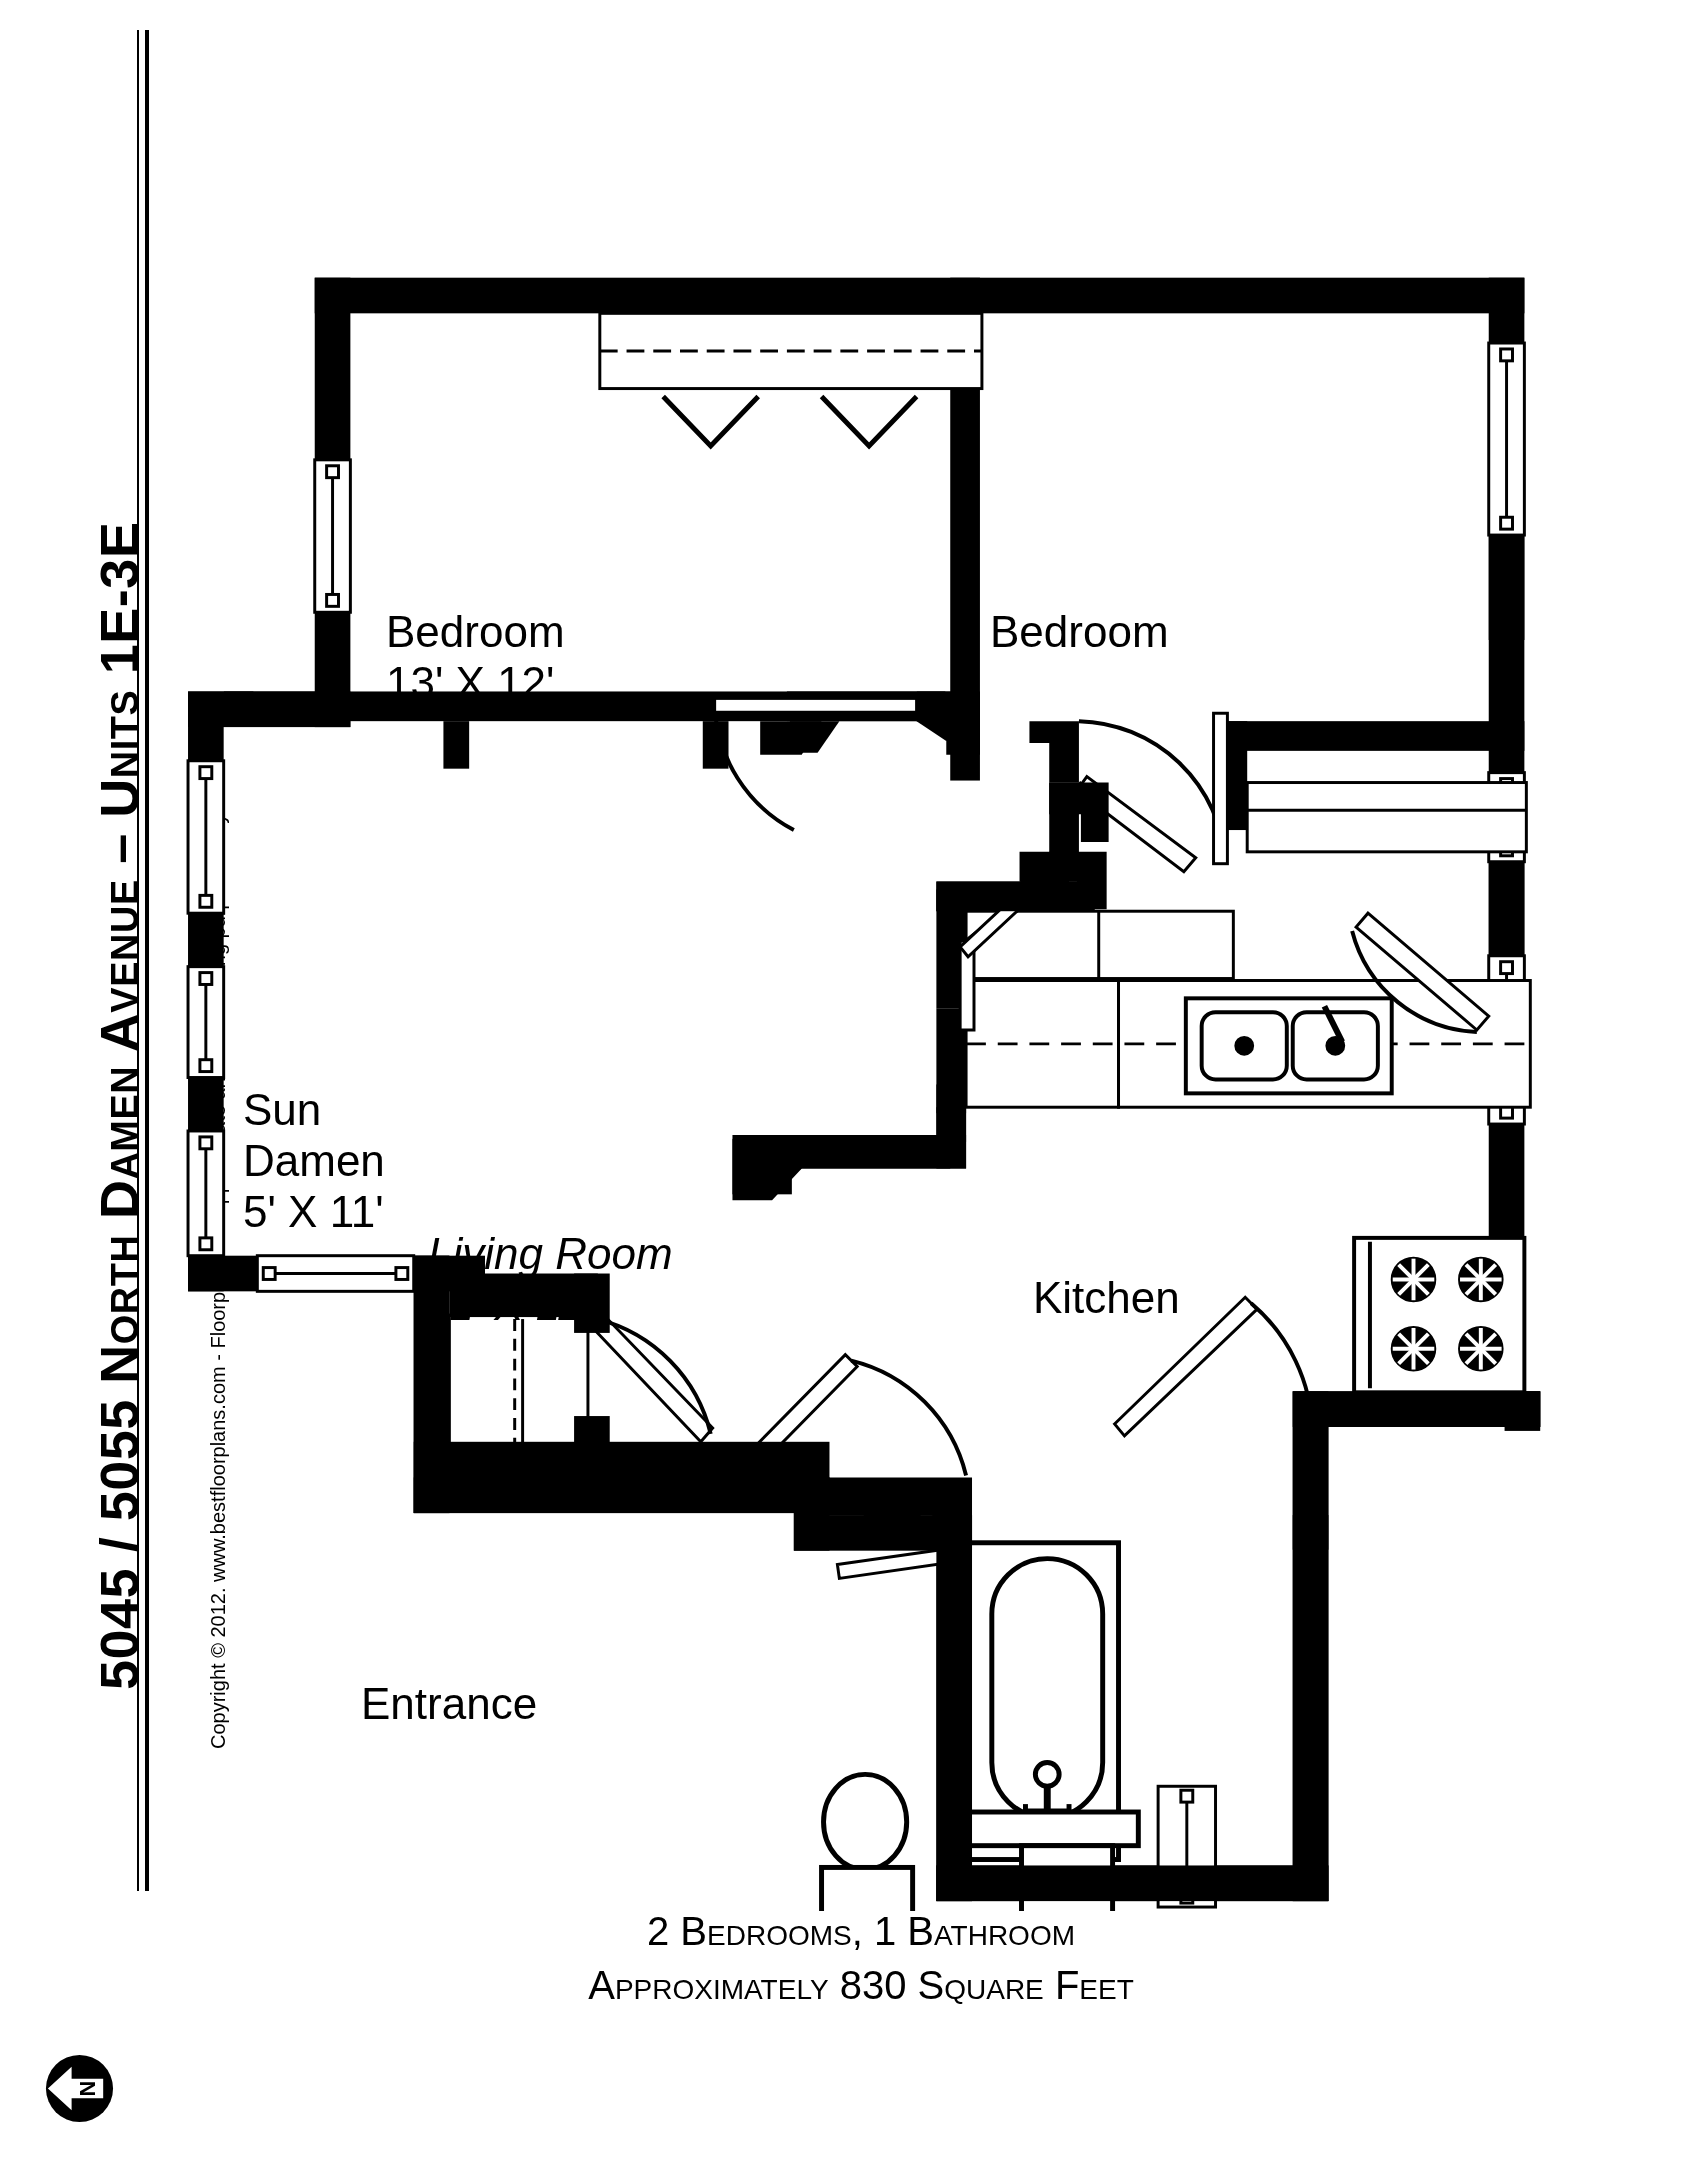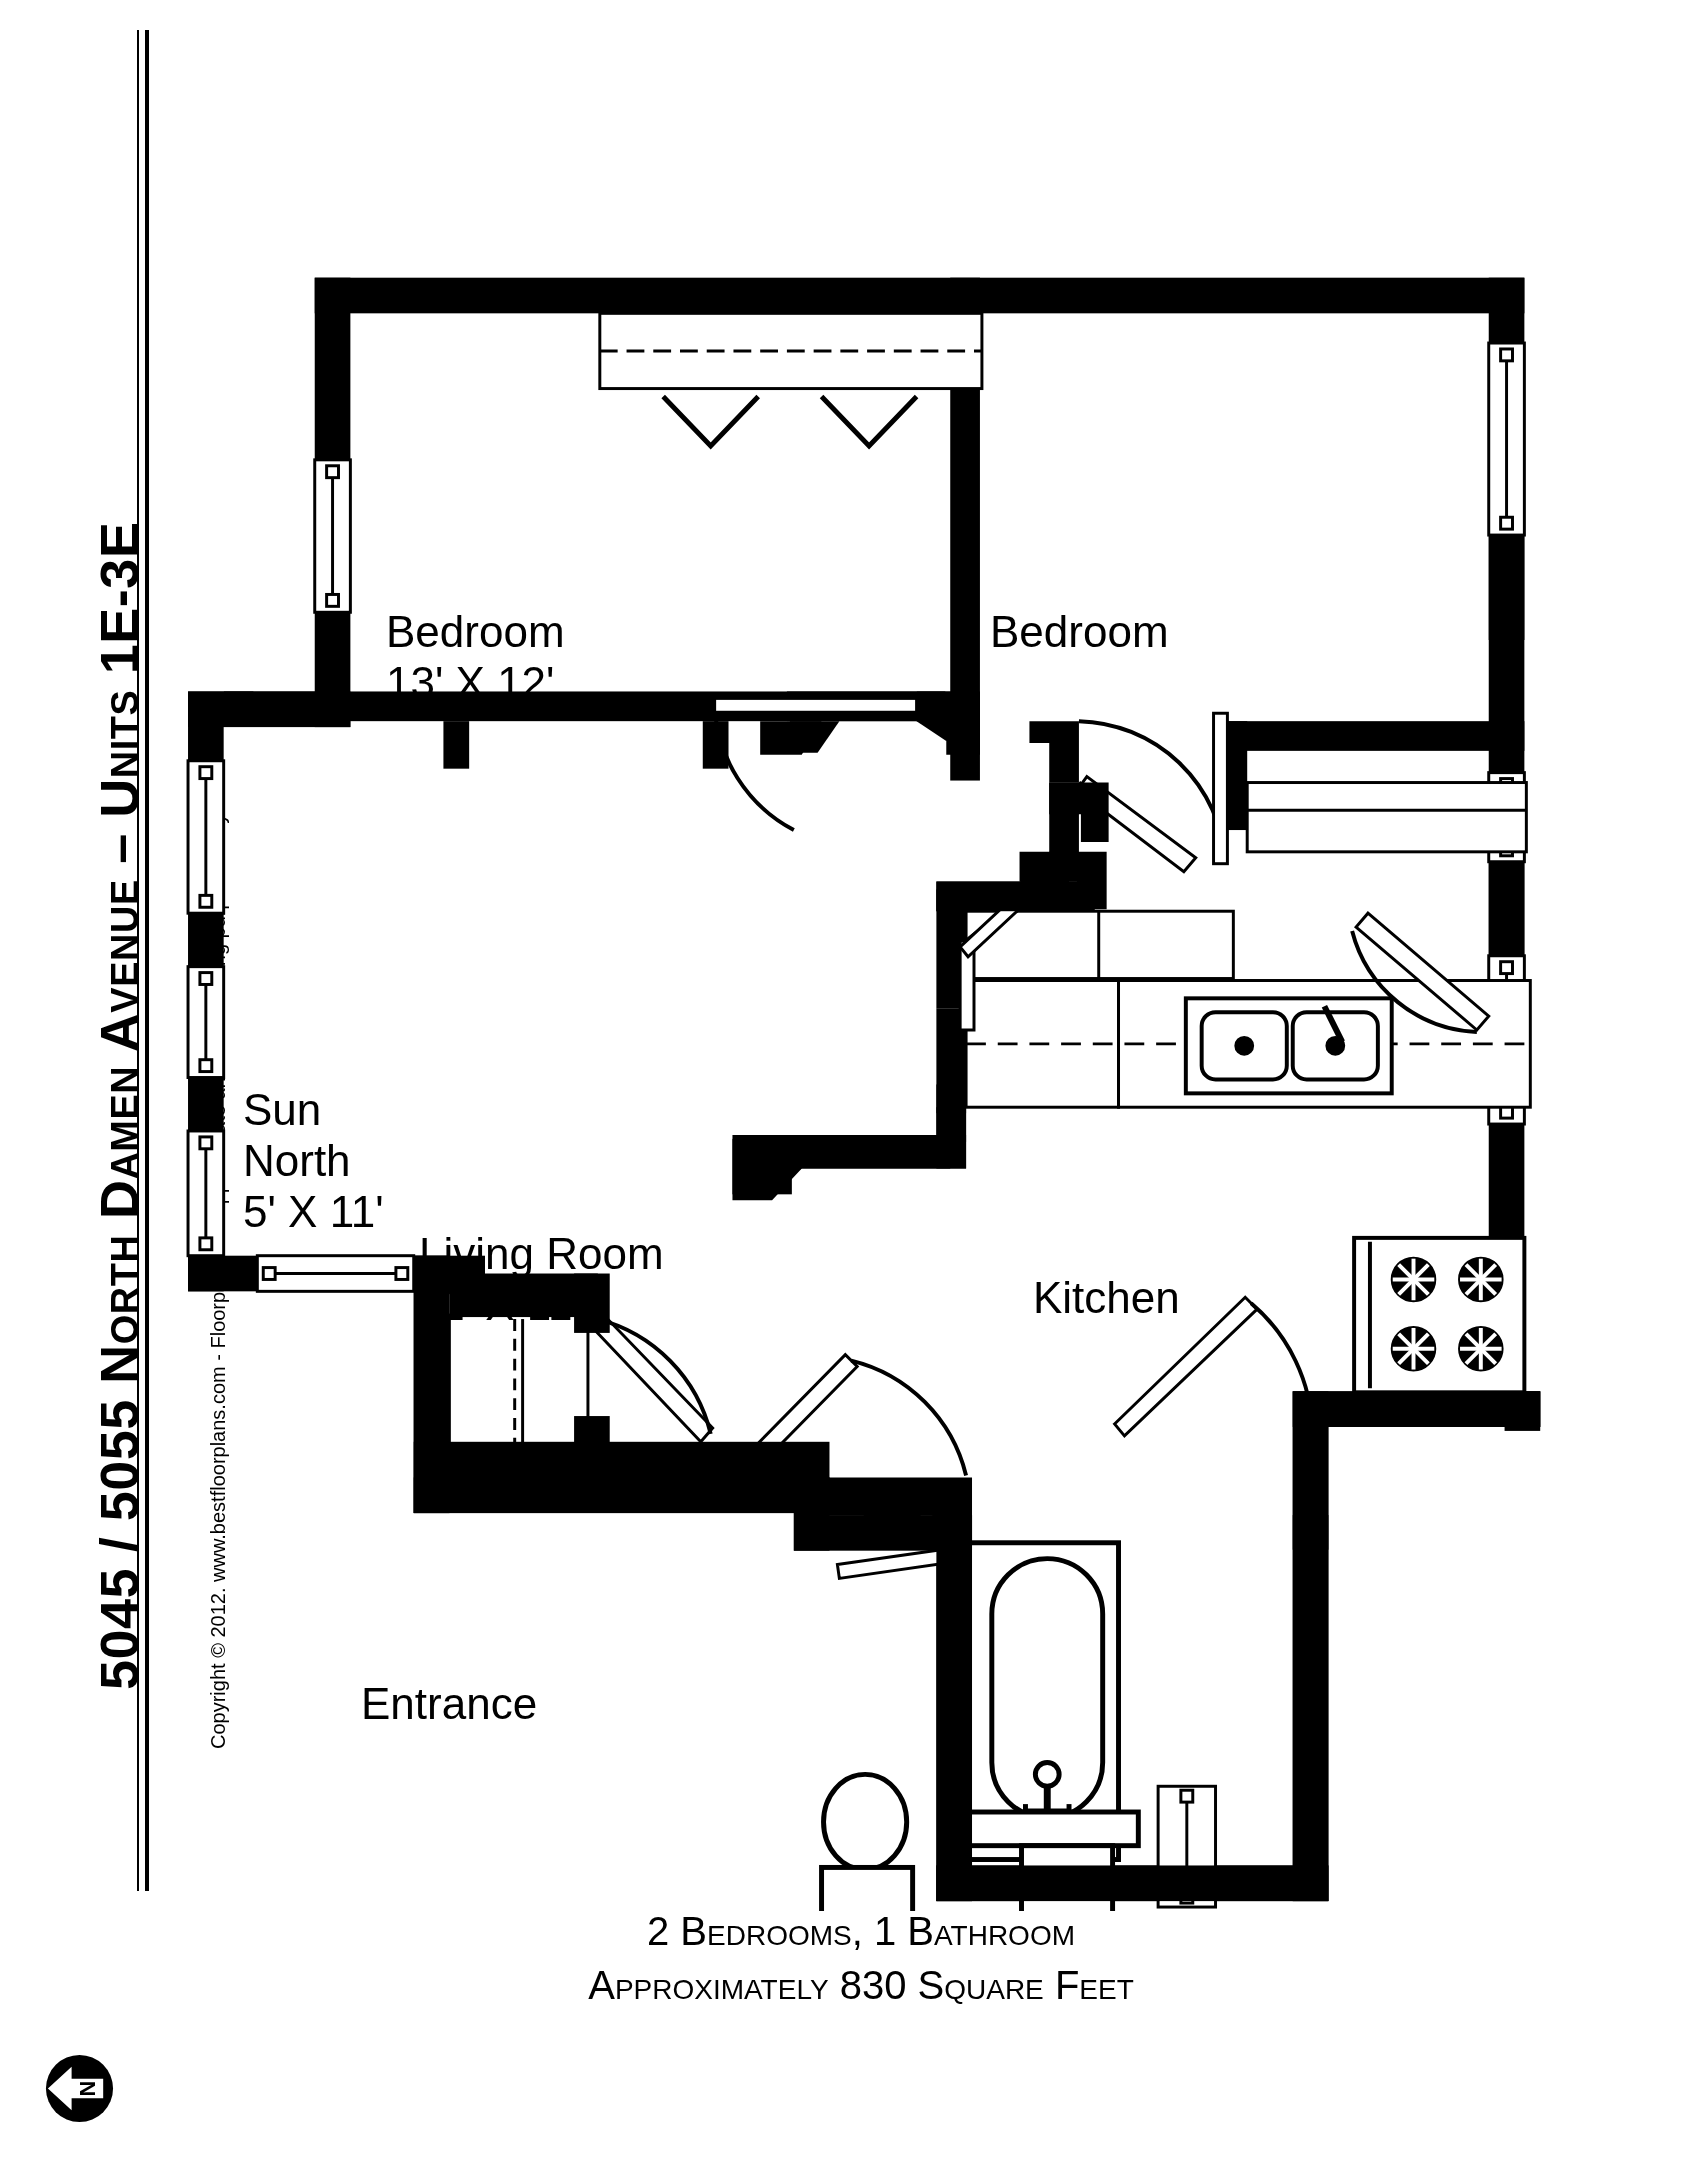--- a/index.html
+++ b/index.html
@@ -97,21 +97,21 @@
     font-size: 44px;
     line-height: 1.16;
     font-weight: normal;
     white-space: nowrap;
   }
   .room-label .dim { display: block; }
 
   #label-bedroom-1 { left: 386px; top: 606px; width: 356px; }
   #label-bedroom-2 { left: 990px; top: 606px; width: 356px; }
   #label-sunroom   { left: 243px; top: 1084px; width: 208px; }
-  #label-livingroom{ left: 419px; top: 1228px; width: 396px; }
+  #label-livingroom{ left: 428px; top: 1228px; width: 396px; font-style: italic; }
   #label-kitchen   { left: 1033px; top: 1272px; width: 356px; }
   #label-entrance  { left: 361px; top: 1678px; width: 426px; }
 
   
   #caption {
     position: absolute;
     left: 168px;
     top: 1904px;
     width: 1386px;
     text-align: center;
@@ -432,21 +432,21 @@
   <span>Bedroom</span>
   <span class="dim">13' X 12'</span>
 </div>
 
 <div class="room-label" id="label-bedroom-2">
   <span>Bedroom</span>
 </div>
 
 <div class="room-label" id="label-sunroom">
   <span>Sun</span>
-  <span class="dim">North</span>
+  <span class="dim">Damen</span>
   <span class="dim">5' X 11'</span>
 </div>
 
 <div class="room-label" id="label-livingroom">
   <span>Living Room</span>
   <span class="dim">11' X 11'</span>
 </div>
 
 <div class="room-label" id="label-kitchen">
   <span>Kitchen</span>

